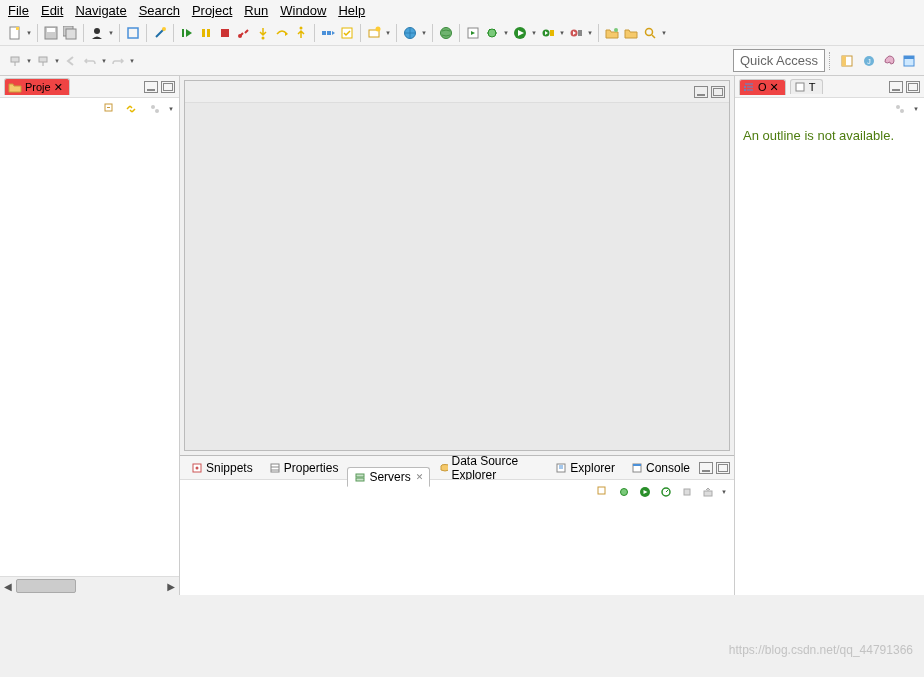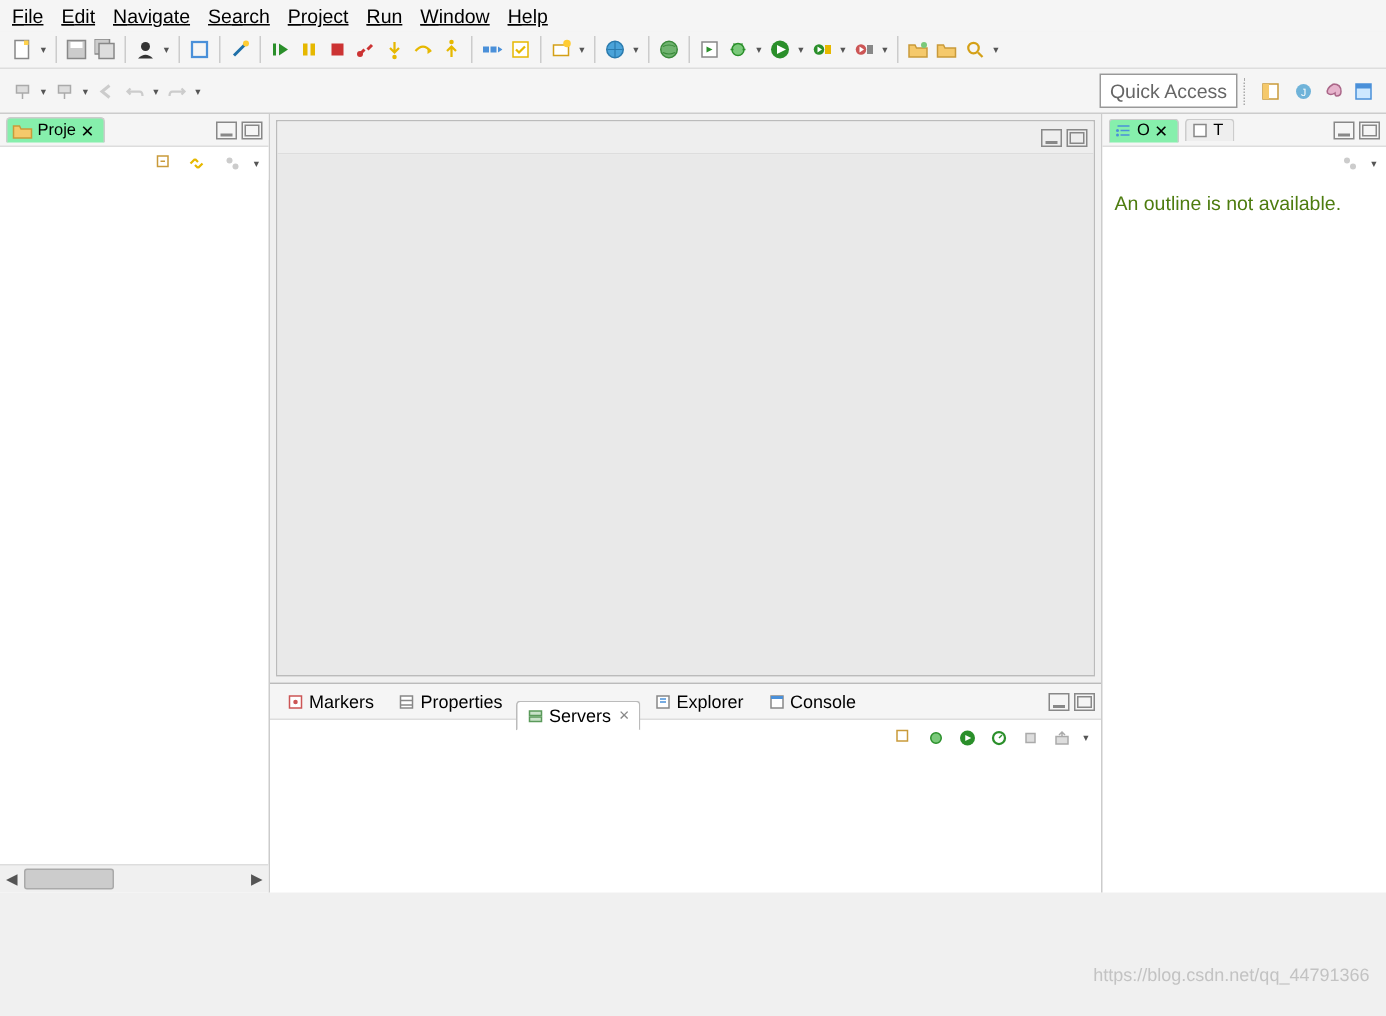--- a/index.html
+++ b/index.html
@@ -15,21 +15,21 @@
 .toolbar2 { display: flex; align-items: center; padding: 3px 6px; background: #f5f5f5; border-bottom: 1px solid #ccc; }
 .toolbar2 .left { display: flex; align-items: center; gap: 1px; }
 .toolbar2 .right { margin-left: auto; display: flex; align-items: center; gap: 4px; }
 .quick { border: 1px solid #999; padding: 3px 6px; background: #fff; font-size: 13px; color: #666; }
 .persp { display: flex; align-items: center; gap: 2px; padding-left: 8px; border-left: 1px dotted #aaa; }
 .workspace { display: flex; height: 519px; }
 .col-left { width: 180px; display: flex; flex-direction: column; background: #fff; border-right: 1px solid #ccc; }
 .col-mid { flex: 1; display: flex; flex-direction: column; }
 .col-right { width: 190px; display: flex; flex-direction: column; background: #fff; border-left: 1px solid #ccc; }
 .view-header { display: flex; align-items: center; padding: 2px 4px; background: #f5f5f5; border-bottom: 1px solid #ddd; font-size: 11px; height: 22px; }
-.tab { display: inline-flex; align-items: center; gap: 3px; padding: 1px 6px 1px 3px; background: #86efac; border: 1px solid #ccc; border-bottom: none; border-radius: 3px 3px 0 0; font-size: 11px; }
+.tab { display: inline-flex; align-items: center; gap: 3px; padding: 1px 6px 1px 3px; background: #ef4444; border: 1px solid #ccc; border-bottom: none; border-radius: 3px 3px 0 0; font-size: 11px; }
 .tab.inactive { background: #eee; }
 .minmax { margin-left: auto; display: flex; gap: 3px; }
 .mini { width: 14px; height: 12px; border: 1px solid #888; display: inline-block; position: relative; }
 .mini.min::after { content: ""; position: absolute; bottom: 1px; left: 2px; right: 2px; height: 2px; background: #888; }
 .mini.max::after { content: ""; position: absolute; inset: 1px; border: 1px solid #888; }
 .view-toolbar { display: flex; justify-content: flex-end; gap: 3px; padding: 2px 4px; background: #fff; }
 .editor-area { flex: 1; margin: 4px; background: #fff; border: 1px solid #bbb; display: flex; flex-direction: column; }
 .editor-blank { flex: 1; background: #e9e9e9; }
 .outline-body { padding: 8px; font-size: 13px; color: #4d7c0f; flex: 1; }
 .bottom-panel { border-top: 1px solid #bbb; background: #fff; display: flex; flex-direction: column; height: 140px; }
@@ -365,37 +365,44 @@
       <div class="editor-blank"></div>
     </div>
 
     <div class="bottom-panel">
       <div class="btabs">
         <span class="btab">
             <svg width="12" height="12">
               <rect x="2" y="2" width="8" height="8" fill="#fff" stroke="#cc5555"></rect>
               <circle cx="6" cy="6" r="1.5" fill="#cc5555"></circle>
             </svg>
-            <span>Markers</span>
+            <span>Snippets</span>
           </span>
         <span class="btab">
             <svg width="12" height="12">
               <rect x="2" y="2" width="8" height="8" fill="#fff" stroke="#888"></rect>
               <line x1="2" y1="5" x2="10" y2="5" stroke="#888"></line>
               <line x1="2" y1="8" x2="10" y2="8" stroke="#888"></line>
             </svg>
             <span>Properties</span>
           </span>
         <span class="btab active">
             <svg width="12" height="12">
               <rect x="2" y="3" width="8" height="3" fill="#c9e2c9" stroke="#5a9a5a"></rect>
               <rect x="2" y="7" width="8" height="3" fill="#c9e2c9" stroke="#5a9a5a"></rect>
             </svg>
             <span>Servers</span>
             <span class="x">✕</span>
+          </span>
+        <span class="btab">
+            <svg width="12" height="12">
+              <ellipse cx="6" cy="4" rx="4" ry="1.5" fill="#f5c96b" stroke="#c99a3a"></ellipse>
+              <path d="M2 4 L2 8 Q6 10 10 8 L10 4" fill="#f5c96b" stroke="#c99a3a"></path>
+            </svg>
+            <span>Data Source Explorer</span>
           </span>
         <span class="btab">
             <svg width="12" height="12">
               <rect x="2" y="2" width="8" height="8" fill="#fff" stroke="#888"></rect>
               <line x1="4" y1="4" x2="8" y2="4" stroke="#4a90d9"></line>
               <line x1="4" y1="6" x2="8" y2="6" stroke="#4a90d9"></line>
             </svg>
             <span>Explorer</span>
           </span>
         <span class="btab">

